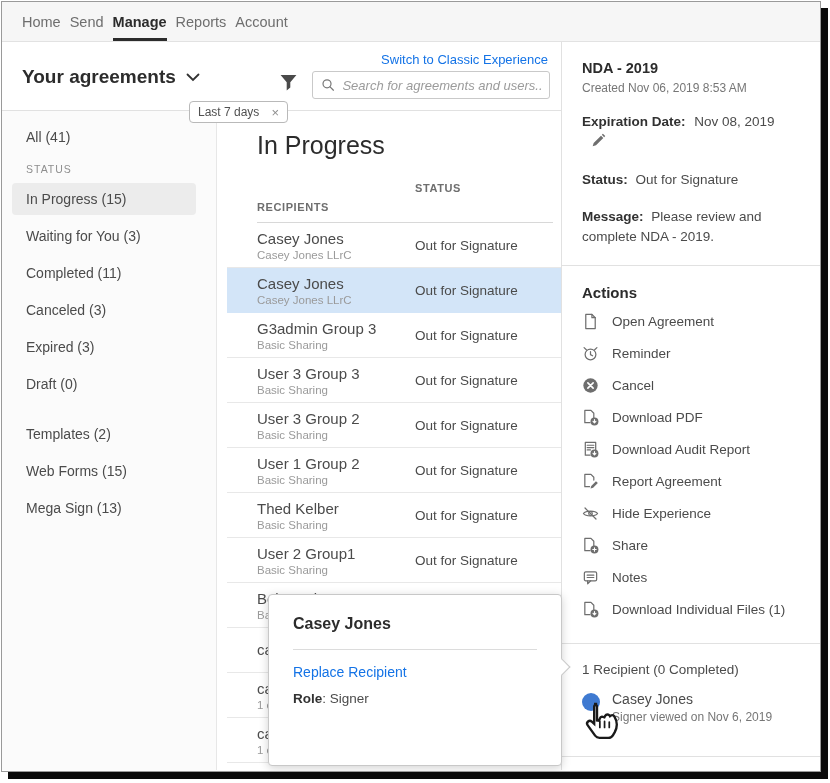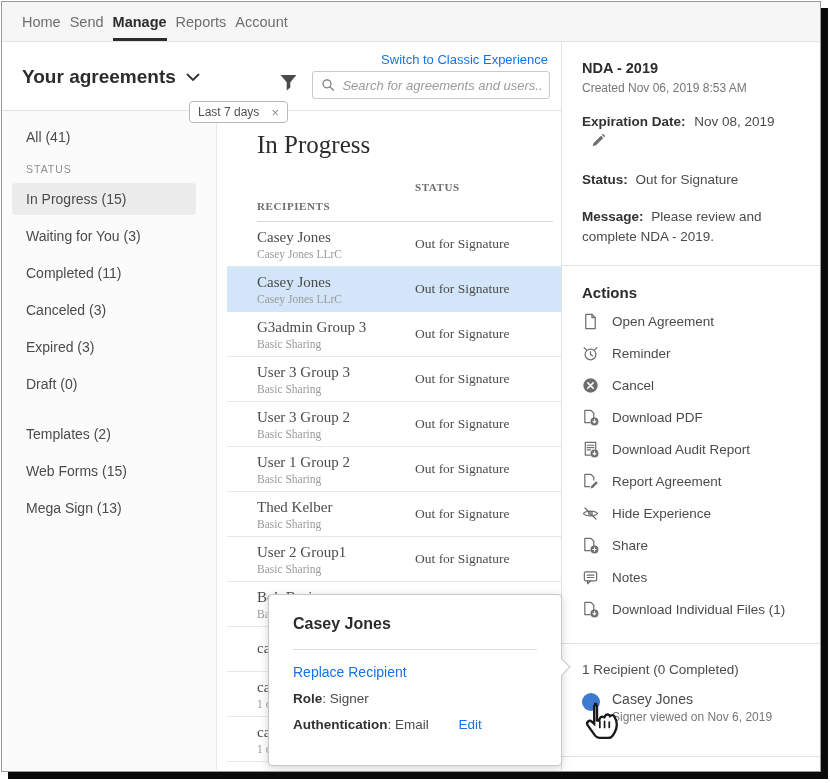--- a/index.html
+++ b/index.html
@@ -35,21 +35,21 @@
   .searchbox input { border:none; outline:none; font-style:italic; font-size:13px; color:#707070; width:100%; background:transparent; font-family:"Liberation Sans", sans-serif; }
   .searchbox input::placeholder { color:#9b9b9b; }
   
   .left-body { display:flex; flex:1; overflow:hidden; }
   .sidebar { width:215px; border-right:1px solid #e7e7e7; background:#fbfbfb; padding-top:10px; flex-shrink:0; }
   .side-item { margin:0 20px 0 10px; padding:8px 0 8px 14px; font-size:14px; color:#4b4b4b; border-radius:4px; cursor:pointer; margin-bottom:5px; }
   .side-item.selected { background:#ececec; }
   .side-label { margin:10px 20px 8px 24px; font-size:10.5px; letter-spacing:1px; color:#8e8e8e; }
   .side-gap { height:13px; }
   
-  .list-col { flex:1; padding-left:10px; overflow:hidden;font-family:Liberation Serif, serif; }
+  .list-col { flex:1; padding-left:10px; overflow:hidden; }
   .list-title { font-size:25px; font-weight:400; color:#2c2c2c; margin:20px 0 0 30px; }
   .cols-head { display:flex; margin:22px 8px 0 30px; padding-bottom:9px; border-bottom:1px solid #d8d8d8; }
   .cols-head span { font-size:11px; font-weight:bold; letter-spacing:.6px; color:#6e6e6e; }
   .col-name { flex:1;margin-top:19px; }
   .col-status { width:138px; flex-shrink:0; }
   .rowlist { }
   .row { display:flex; align-items:center; min-height:45px; padding:6px 8px 6px 30px; border-bottom:1px solid #e8e8e8; cursor:pointer; }
   .row.selected { background:#d3e5f8; border-bottom-color:#d3e5f8; }
   .row-names { flex:1; }
   .row-name { font-size:15px; color:#4b4b4b; }
@@ -374,20 +374,16 @@
   </div>
 
   <div class="popup">
     <div class="popup-arrow"></div>
     <div class="popup-title">Casey Jones</div>
     <div class="popup-divider"></div>
     <div class="popup-link">Replace Recipient</div>
     <div class="popup-line">
       <b>Role</b><span>: Signer</span>
     </div>
-    <div class="popup-line">
-      <b>Authentication</b><span>: Email</span>
-      <span class="popup-edit">Edit</span>
-    </div>
   </div>
 
 </div>
 </div>
 
 </body></html>

